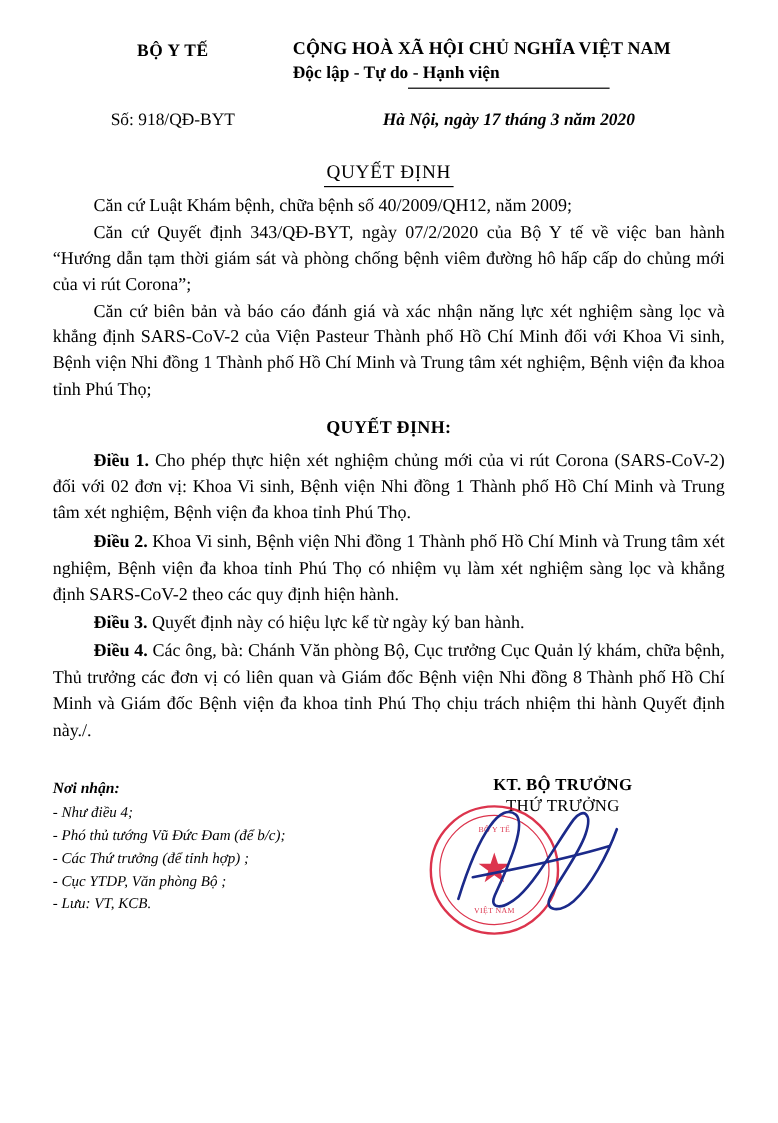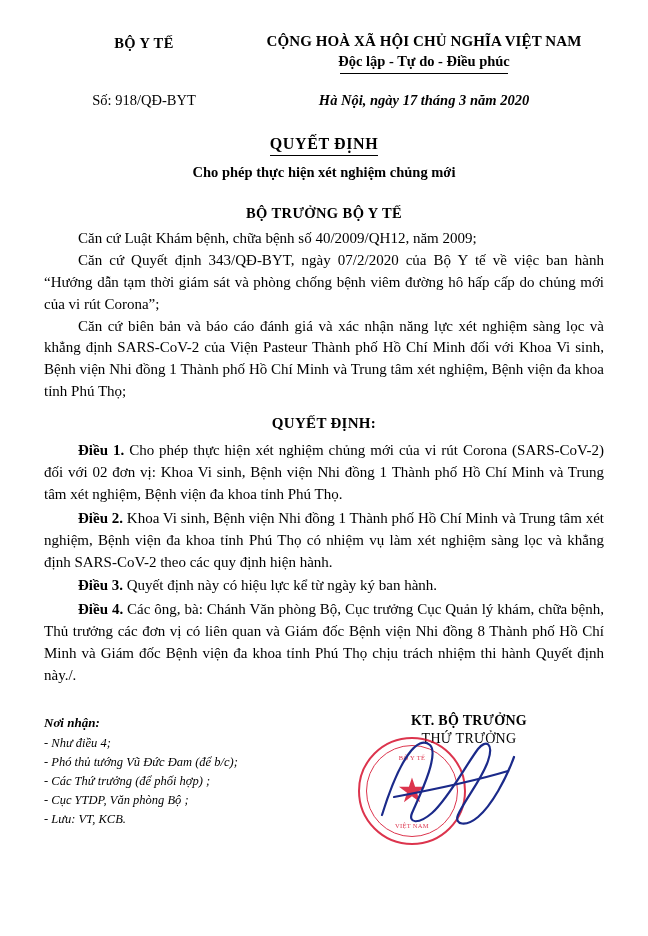--- a/index.html
+++ b/index.html
@@ -27,21 +27,21 @@
     align-items: flex-start;
     margin-top: 6px;
   }
   .header-left {
     width: 200px;
     text-align: center;
     padding-top: 2px;
   }
   .header-right {
     flex: 1;
-    text-align: center;
+    text-align: left;
   }
   .org-name {
     font-weight: bold;
     font-size: 14.5px;
     letter-spacing: 0.4px;
   }
   .nation-name {
     font-weight: bold;
     font-size: 15px;
     letter-spacing: 0.1px;
@@ -73,21 +73,21 @@
     font-style: italic;
     font-size: 14.5px;
     font-weight: bold;
   }
   
   .title-block {
     text-align: center;
     margin-top: 26px;
   }
   .decision-word {
-    font-weight: bold;
+    font-weight: normal;
     font-size: 16px;
     letter-spacing: 0.6px;
   }
   .underline-title {
     width: 108px;
     height: 1px;
     background: #000;
     margin: 2px auto 6px auto;
   }
   .title-line {
@@ -222,37 +222,35 @@
 <body>
 
 <div class="page">
 
   <div class="header">
     <div class="header-left">
       <div class="org-name">BỘ Y TẾ</div>
     </div>
     <div class="header-right">
       <div class="nation-name">CỘNG HOÀ XÃ HỘI CHỦ NGHĨA VIỆT NAM</div>
-      <div class="motto">Độc lập - Tự do - Điều phúc</div>
+      <div class="motto">Độc lập - Tự do - Hạnh viện</div>
       <div class="underline-motto"></div>
     </div>
   </div>
 
   <div class="number-row">
     <div class="doc-number">Số: 918/QĐ-BYT</div>
     <div class="place-date">Hà Nội, ngày 17 tháng 3 năm 2020</div>
   </div>
 
   <div class="title-block">
     <div class="decision-word">QUYẾT ĐỊNH</div>
     <div class="underline-title"></div>
-    <div class="title-line">Cho phép thực hiện xét nghiệm chủng mới</div>
-  </div>
-
-  <div class="issuer">BỘ TRƯỞNG BỘ Y TẾ</div>
+  </div>
+
 
   <div class="body-text">
     <p>Căn cứ Luật Khám bệnh, chữa bệnh số 40/2009/QH12, năm 2009;</p>
     <p>Căn cứ Quyết định 343/QĐ-BYT, ngày 07/2/2020 của Bộ Y tế về việc ban hành “Hướng dẫn tạm thời giám sát và phòng chống bệnh viêm đường hô hấp cấp do chủng mới của vi rút Corona”;</p>
     <p>Căn cứ biên bản và báo cáo đánh giá và xác nhận năng lực xét nghiệm sàng lọc và khẳng định SARS-CoV-2 của Viện Pasteur Thành phố Hồ Chí Minh đối với Khoa Vi sinh, Bệnh viện Nhi đồng 1 Thành phố Hồ Chí Minh và Trung tâm xét nghiệm,  Bệnh viện đa khoa tỉnh Phú Thọ;</p>
   </div>
 
   <div class="center-bold">QUYẾT ĐỊNH:</div>
 
   <div class="body-text articles">
@@ -262,21 +260,21 @@
     <p><span class="art-label">Điều 4.</span><span> Các ông, bà: Chánh Văn phòng Bộ, Cục trưởng Cục Quản lý khám, chữa bệnh, Thủ trưởng các đơn vị có liên quan và Giám đốc Bệnh viện Nhi đồng 8 Thành phố Hồ Chí Minh và Giám đốc Bệnh viện đa khoa tỉnh Phú Thọ chịu trách nhiệm thi hành Quyết định này./.</span></p>
   </div>
 
   <div class="sign-area">
 
     <div class="recipients">
       <div class="rec-title">Nơi nhận:</div>
       <ul>
         <li>- Như điều 4;</li>
         <li>- Phó thủ tướng Vũ Đức Đam (để b/c);</li>
-        <li>- Các Thứ trưởng (để phối hợp) ;</li>
+        <li>- Các Thứ trưởng (để tỉnh hợp) ;</li>
         <li>- Cục YTDP, Văn phòng Bộ ;</li>
         <li>- Lưu: VT, KCB.</li>
       </ul>
     </div>
 
     <div class="signature">
       <div class="sig-role">KT. BỘ TRƯỞNG</div>
       <div class="sig-role2">THỨ TRƯỞNG</div>
 
       <div class="stamp">

